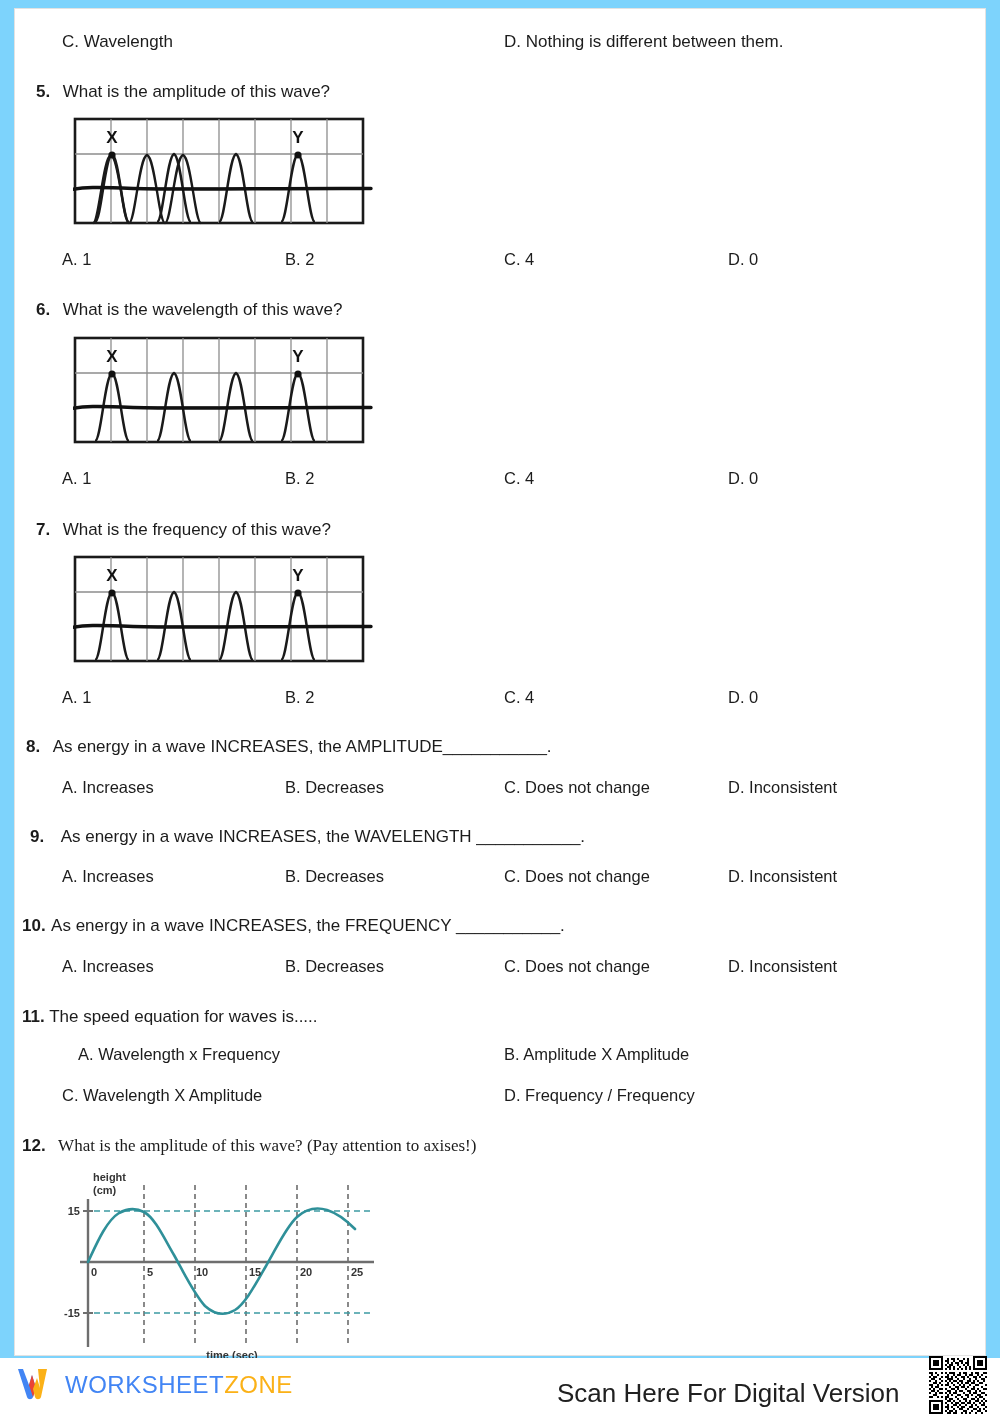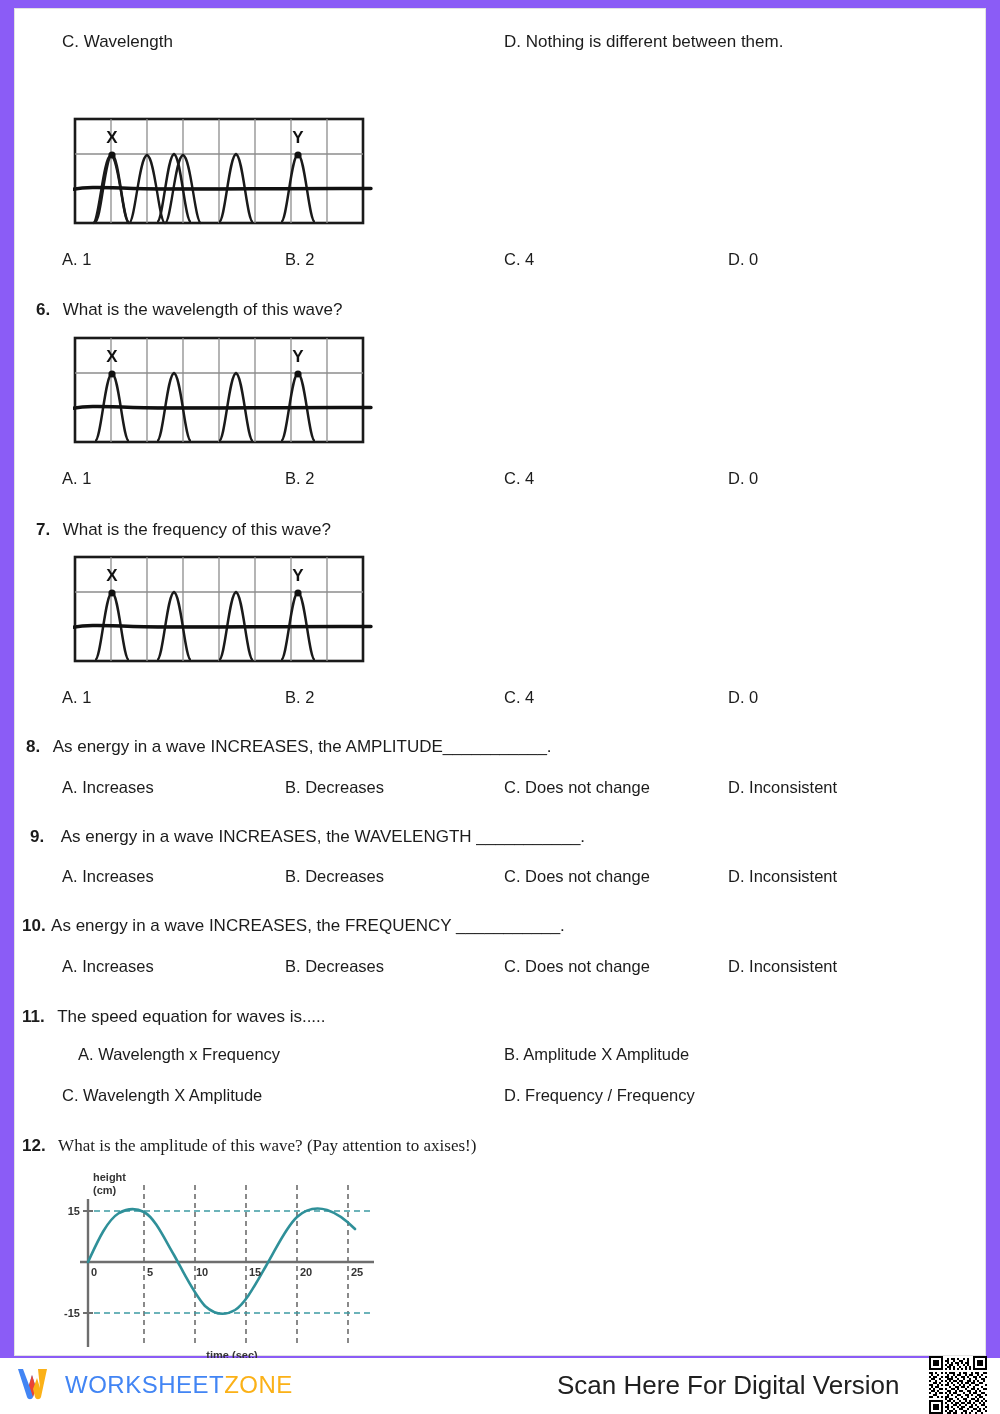--- a/index.html
+++ b/index.html
@@ -5,21 +5,21 @@
   * { box-sizing: border-box; margin: 0; padding: 0; }
   html, body {
     width: 1000px; height: 1414px;
     background: #ffffff;
     font-family: "Liberation Sans", sans-serif;
     overflow: hidden;
   }
   #page {
     position: relative;
     width: 1000px; height: 1414px;
-    background: #8b5cf6;
+    background: #7dd3fc;
     padding-left: 7px;
   }
   
   #sheet {
     position: absolute;
     left: 14px; top: 8px;
     width: 972px; height: 1348px;
     border: 1px solid #e2e2e2;
     background: #ffffff;
   }
@@ -62,37 +62,41 @@
     display: flex; align-items: center; gap: 9px;
   }
   #logo .mark { width: 40px; height: 38px; }
   #logo .wordmark {
     font-size: 24px; font-weight: normal; letter-spacing: 0.5px;
     white-space: nowrap;
   }
   #logo .wm-a { color: #4285f4; }
   #logo .wm-b { color: #fbb117; }
   #scan-text {
-    position: absolute; left: 557px; top: 12px;
+    position: absolute; left: 557px; top: 20px;
     font-size: 26px; color: #202020; white-space: nowrap;
   }
   #qrcode {
     position: absolute; left: 928px; top: 1356px;
     width: 60px; height: 58px;
   }
 </style>
 </head>
 <body>
 
 <div id="page">
   <div id="sheet"></div>
 
   <div class="opt top-opt" style="left:62px; top:32px;">C. Wavelength</div>
   <div class="opt top-opt" style="left:504px; top:32px;">D. Nothing is different between them.</div>
 
+  <div class="q-row" style="left:36px; top:82px;">
+    <span class="qnum">5.</span>
+    <span class="qtext" style="margin-left:8px;">What is the amplitude of this wave?</span>
+  </div>
 
   <div class="wavefig" style="left:73px; top:117px;">
     <svg width="300" height="110" viewBox="0 0 300 110" xmlns="http://www.w3.org/2000/svg">
 
       <rect x="2" y="2" width="288" height="104" fill="#ffffff" stroke="#1a1a1a" stroke-width="2.6"></rect>
 
       <g stroke="#8d8d8d" stroke-width="1.3">
         <line x1="38" y1="2" x2="38" y2="106"></line>
         <line x1="74" y1="2" x2="74" y2="106"></line>
         <line x1="110" y1="2" x2="110" y2="106"></line>
@@ -235,21 +239,21 @@
     <span class="qnum">10.</span>
     <span class="qtext" style="margin-left:1px;">As energy in a wave INCREASES, the  FREQUENCY ___________.</span>
   </div>
   <div class="opt" style="left:62px;  top:957px;">A. Increases</div>
   <div class="opt" style="left:285px; top:957px;">B. Decreases</div>
   <div class="opt" style="left:504px; top:957px;">C. Does not change</div>
   <div class="opt" style="left:728px; top:957px;">D. Inconsistent</div>
 
   <div class="q-row" style="left:22px; top:1007px;">
     <span class="qnum">11.</span>
-    <span class="qtext" style="margin-left:8px;">The speed equation for waves is.....</span>
+    <span class="qtext" style="">The speed equation for waves is.....</span>
   </div>
   <div class="opt" style="left:62px;  top:1045px;margin-left:16px;">A. Wavelength x Frequency</div>
   <div class="opt" style="left:504px; top:1045px;text-align:right;">B. Amplitude X Amplitude</div>
   <div class="opt" style="left:62px;  top:1086px;">C. Wavelength X Amplitude</div>
   <div class="opt" style="left:504px; top:1086px;">D. Frequency / Frequency</div>
 
   <div class="q-row" style="left:22px; top:1136px;">
     <span class="qnum">12.</span>
     <span class="qtext" style="margin-left:8px;font-family:Liberation Serif, serif;">What is the amplitude of this wave? (Pay attention to axises!)</span>
   </div>

